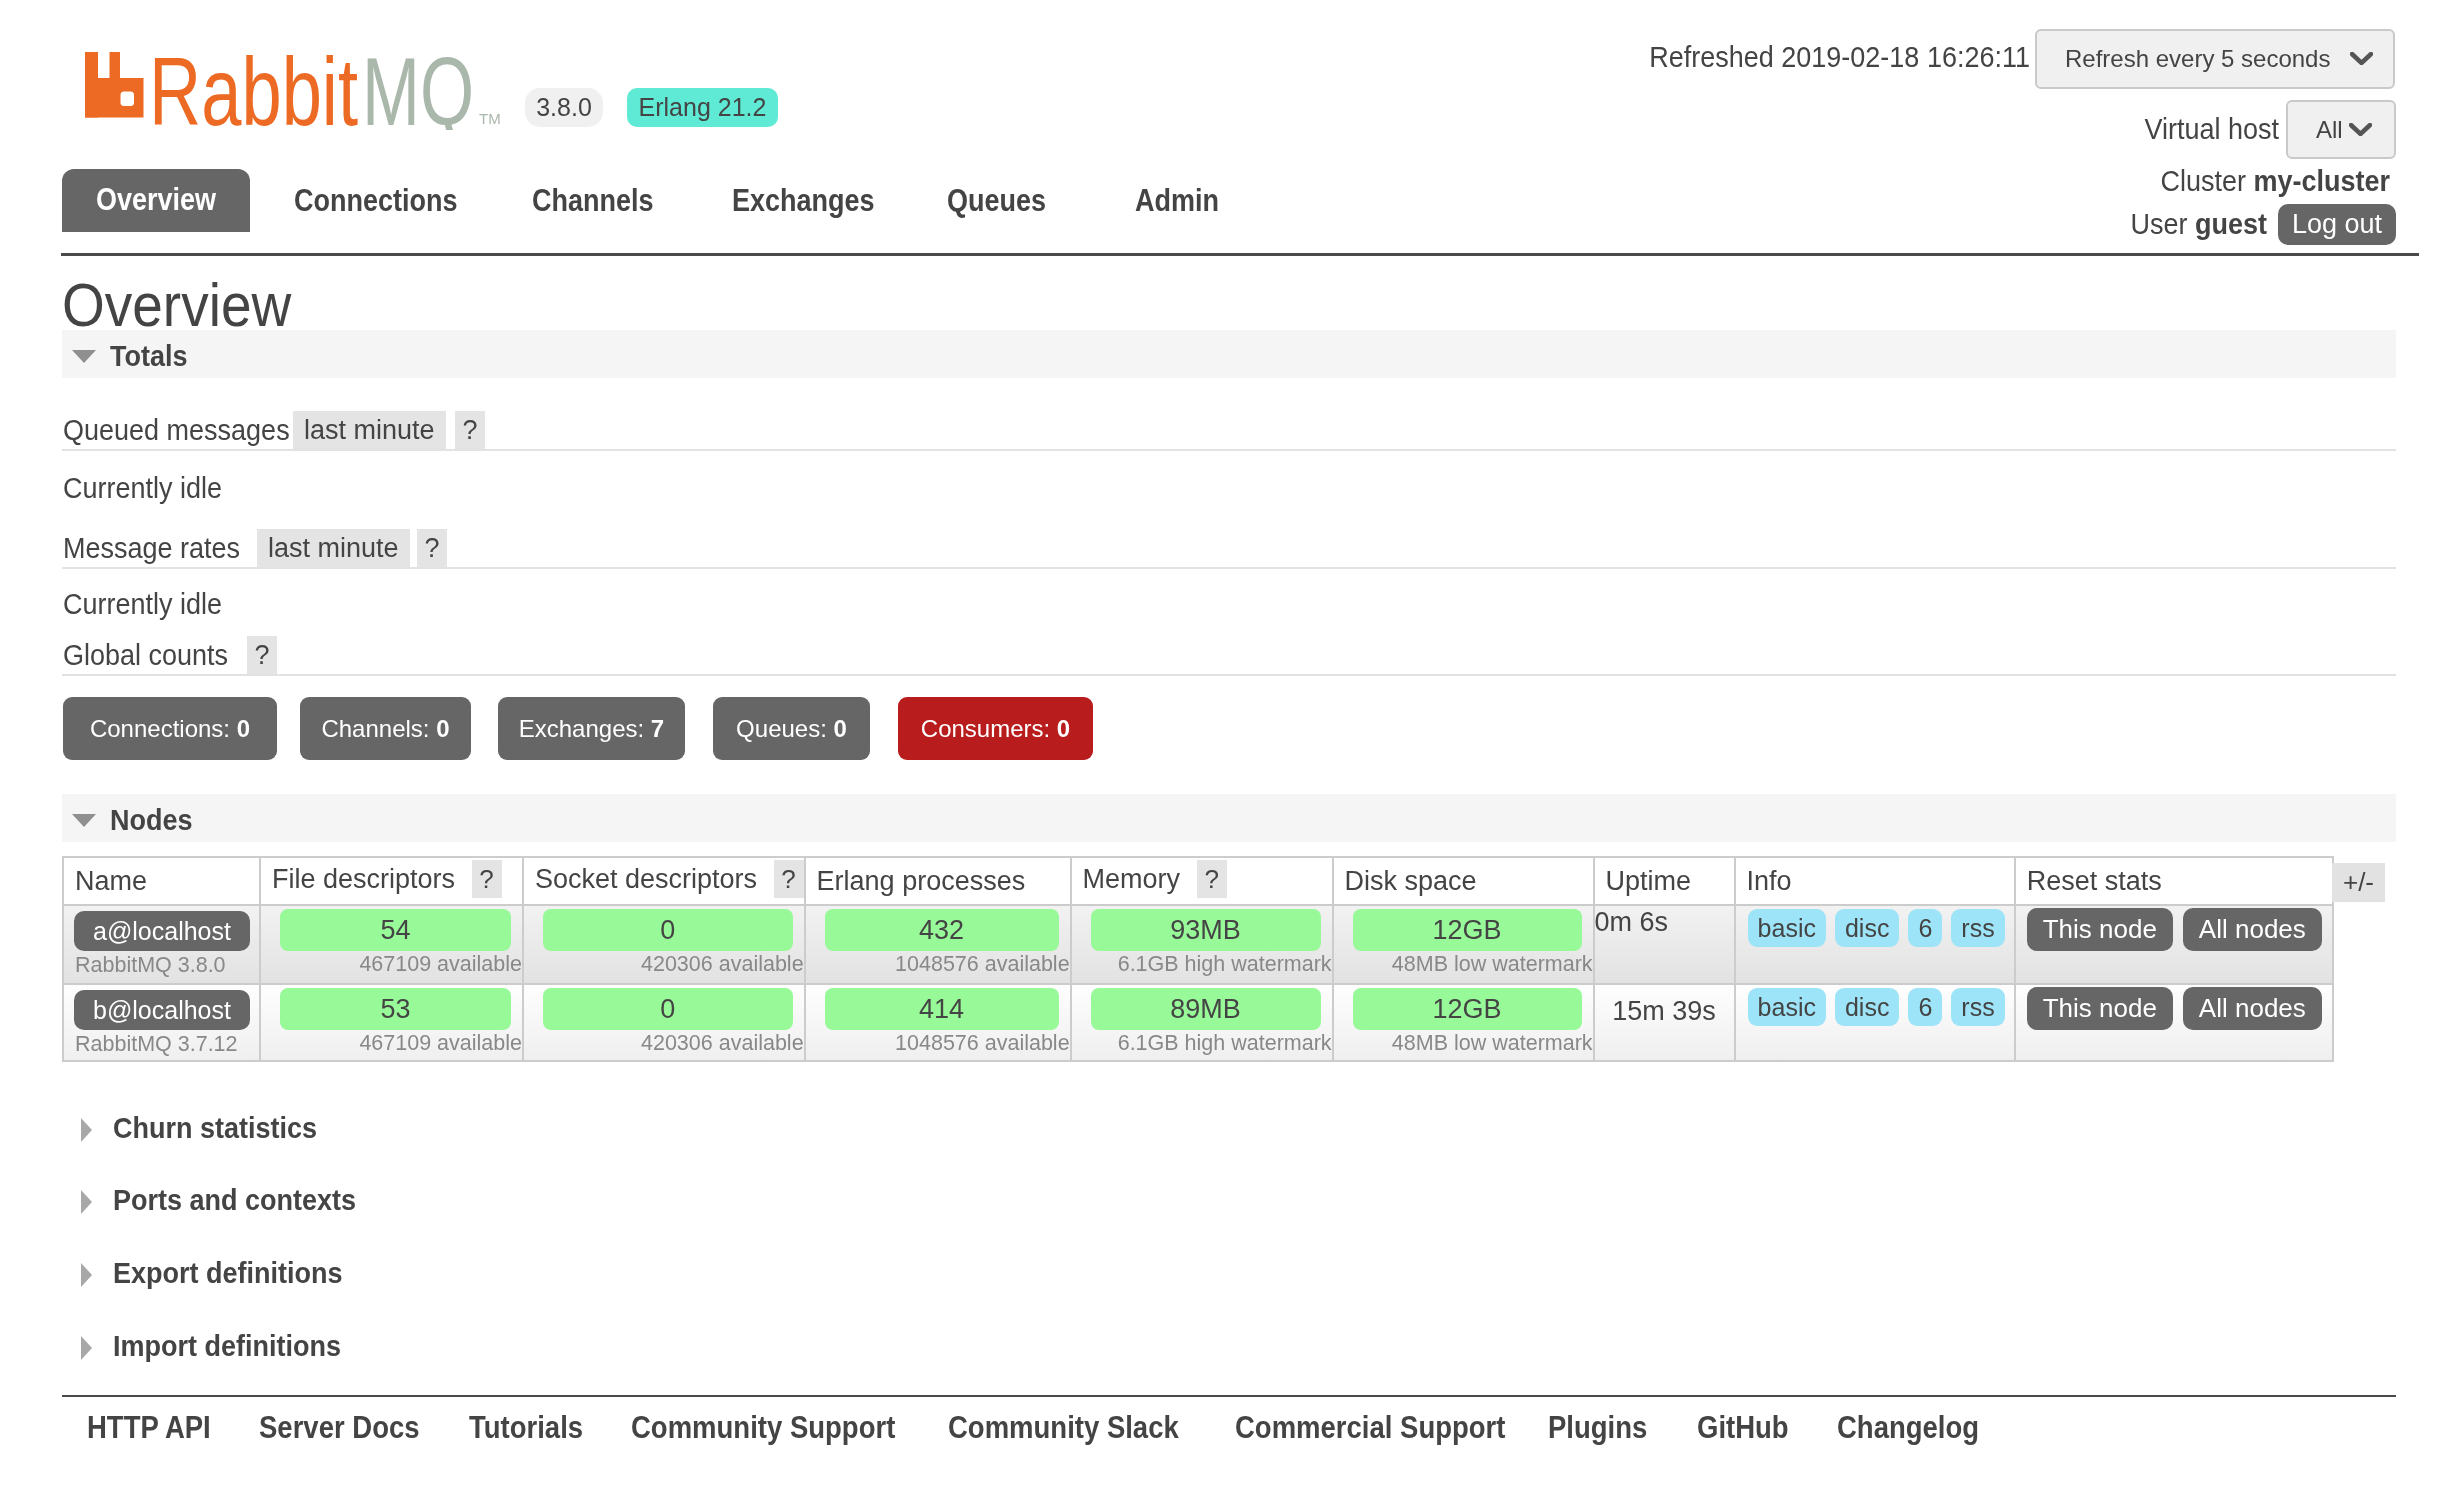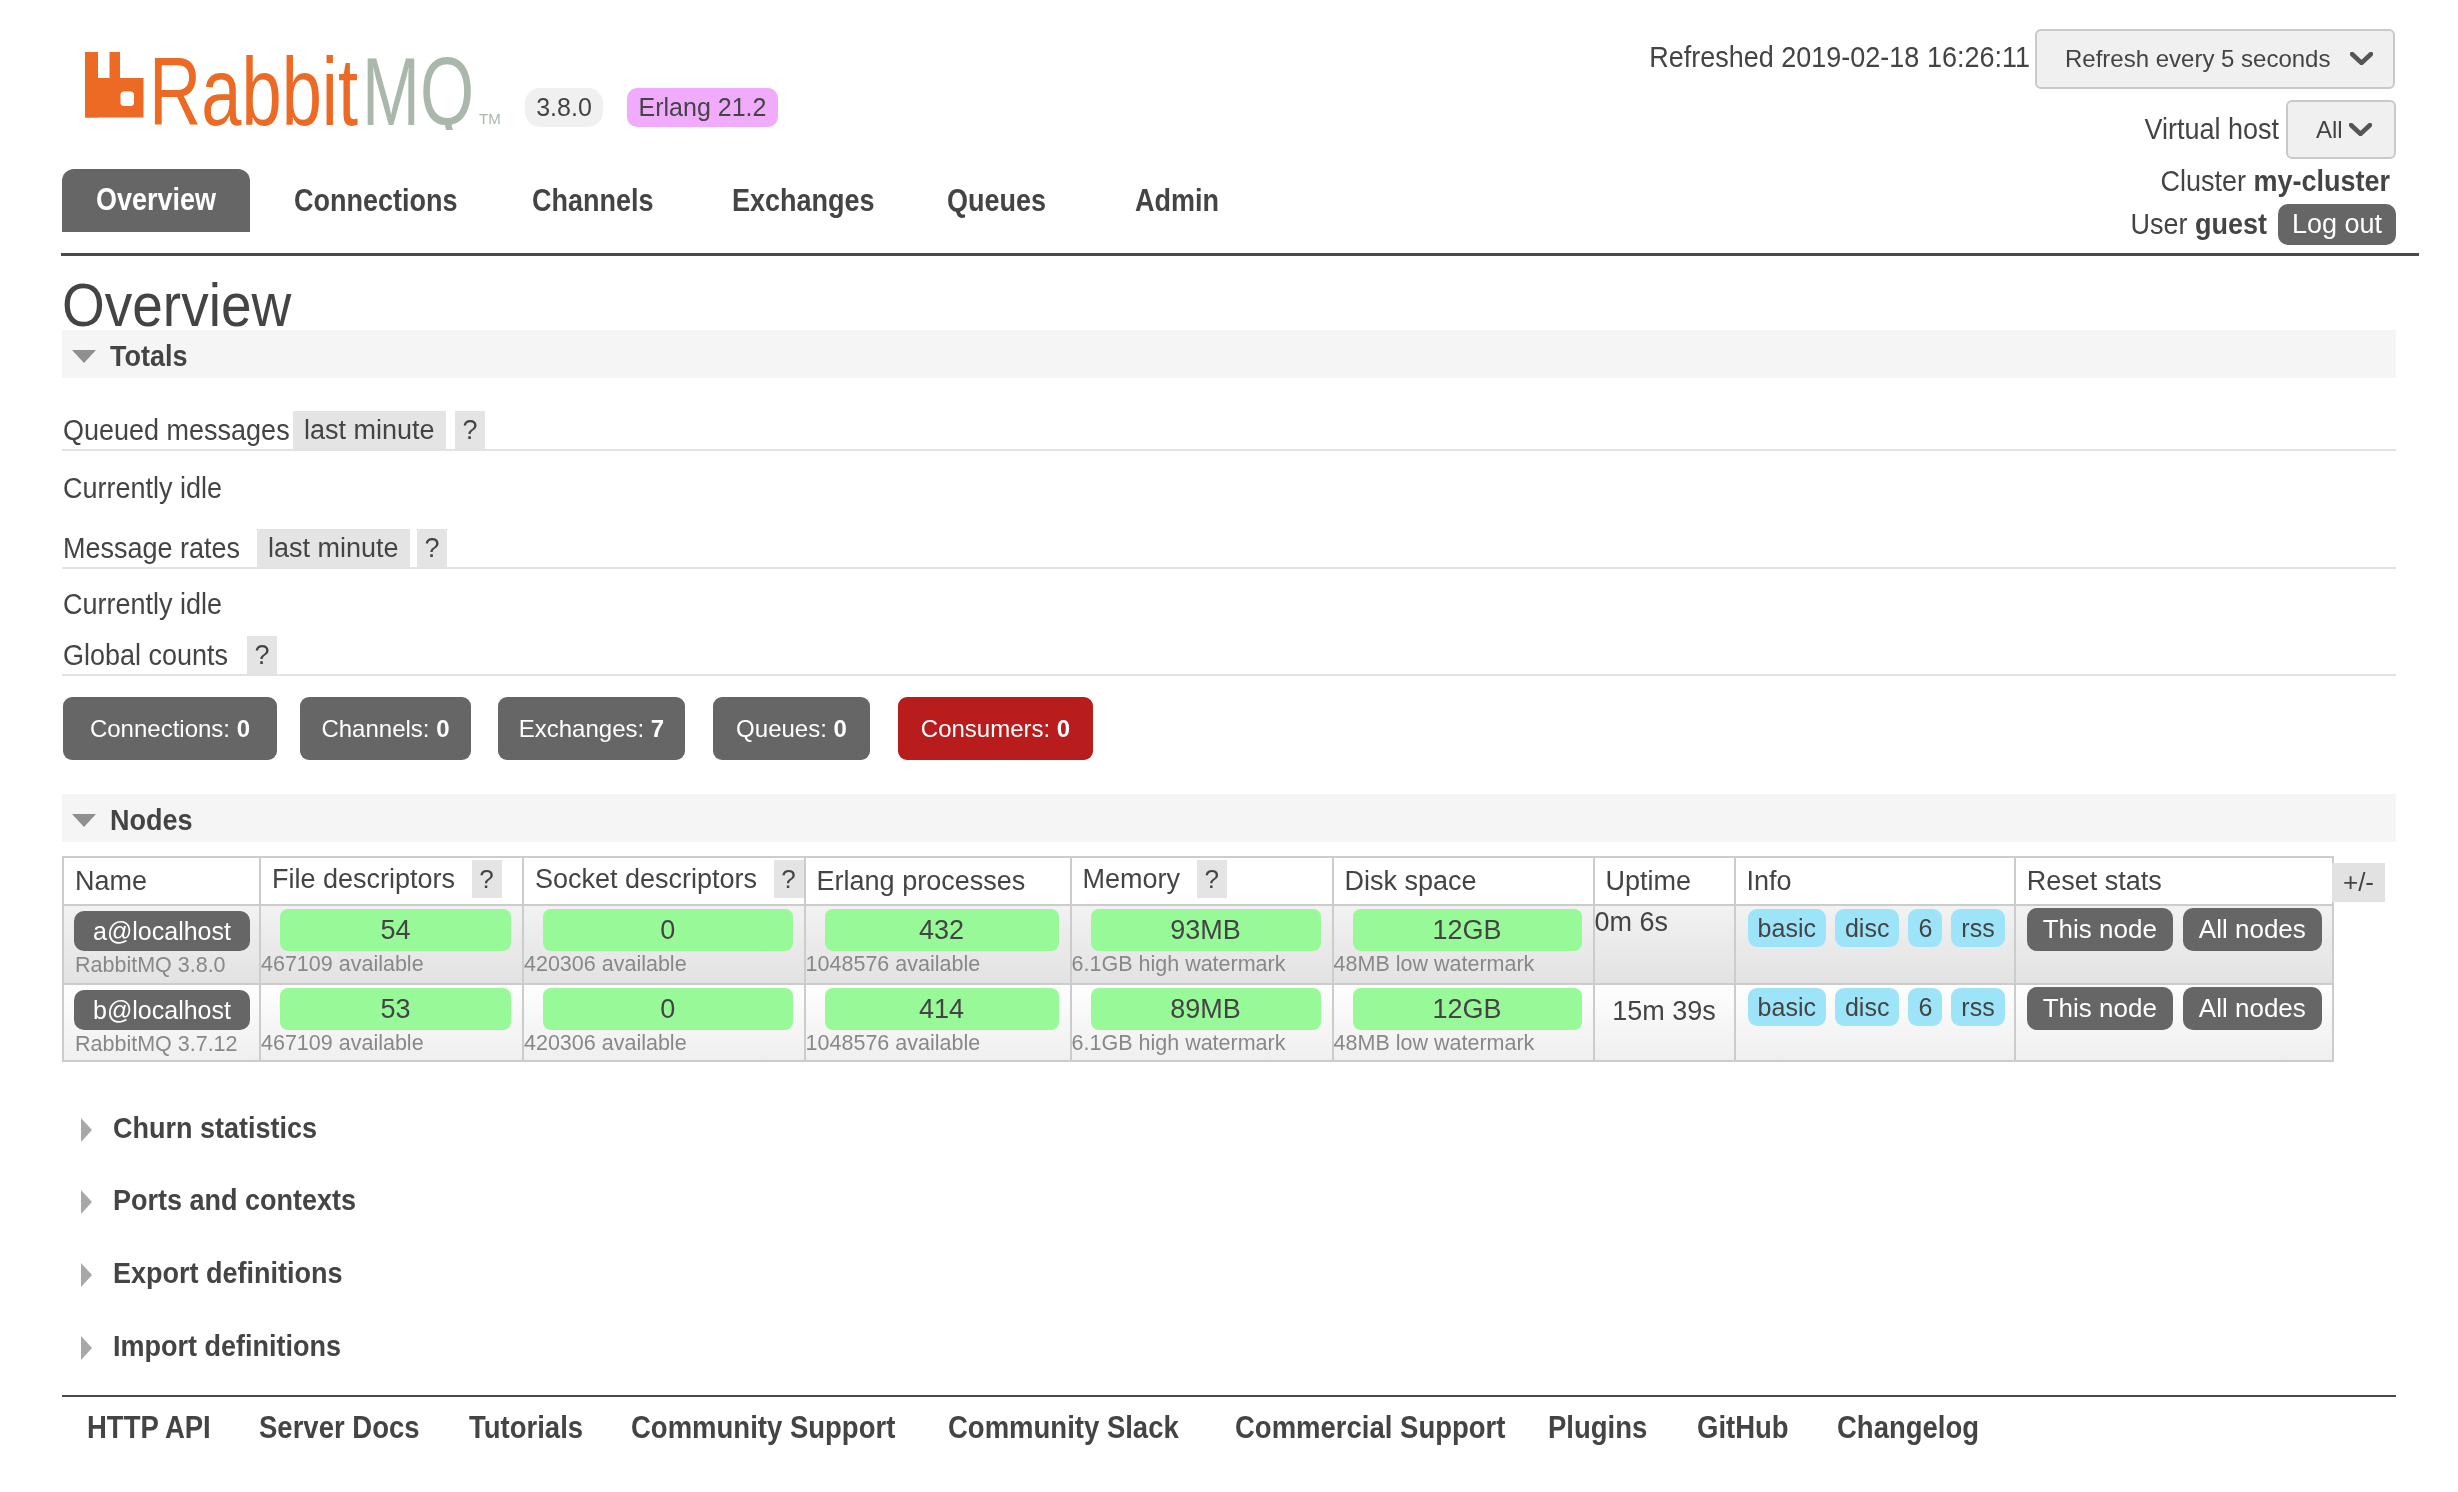--- a/index.html
+++ b/index.html
@@ -13,21 +13,21 @@
 .lbl { background:#e4e4e4; font-size:27px; color:#444; height:38px; line-height:38px; padding:0 11px; position:absolute; }
 .h3line { position:absolute; left:62px; width:2334px; height:2px; background:#e2e2e2; }
 .h3t { position:absolute; left:63px; font-size:27px; color:#444; line-height:38px; transform:scaleY(1.12); transform-origin:50% 50%; }
 .btn { position:absolute; height:63px; line-height:63px; background:#666; border-radius:9px; color:#fff; font-size:24px; text-align:center; }
 .coll { position:absolute; left:81px; }
 .coll .tri { position:absolute; left:0; top:-12px; width:0; height:0; border-top:12px solid transparent; border-bottom:12px solid transparent; border-left:11px solid #a8a8a8; }
 .coll .t { position:absolute; left:32px; top:-17px; font-size:27px; font-weight:bold; color:#444; white-space:nowrap; transform:scaleY(1.12); transform-origin:50% 50%; }
 .selbox { position:absolute; background:#f0f0f0; border:2px solid #c9c9c9; border-radius:6px; color:#444; font-size:24px; }
 .chev { position:absolute; top:50%; margin-top:-7px; width:23px; height:13px; }
 .greenbar { background:#98f998; border-radius:8px; height:42px; margin:3px 11px 0 19px; text-align:center; line-height:42px; font-size:27px; color:#444; }
-.subg { text-align:left; font-size:21.5px; color:#888; margin-top:1px; line-height:24px; }
+.subg { text-align:right; font-size:21.5px; color:#888; margin-top:1px; line-height:24px; }
 .nodebadge { display:inline-block; background:#666; color:#fff; border-radius:10px; font-size:25px; height:40px; line-height:40px; padding:0 19px; }
 .ibdg { display:inline-block; background:#9de4f8; color:#444; border-radius:9px; font-size:25px; height:38px; line-height:38px; padding:0 10px; margin-right:9px; }
 .rbtn { display:inline-block; background:#666; color:#fff; border-radius:10px; font-size:26px; height:43px; line-height:43px; padding:0 16px; margin-right:10px; }
 table.nodes { position:absolute; left:62px; top:856px; border-collapse:collapse; table-layout:fixed; }
 table.nodes th, table.nodes td { border:2px solid #ccc; vertical-align:top; padding:0; font-weight:normal; text-align:left; }
 table.nodes th { height:48px; font-size:27px; color:#444; padding-left:11px; vertical-align:middle; white-space:nowrap; }
 tr.r1 { background:linear-gradient(#f2f2f2,#e2e2e2); }
 tr.r2 { background:linear-gradient(#fefefe,#efefef); }
 .qm { display:inline-block; background:#e4e4e4; font-size:26px; color:#444; width:30px; height:38px; line-height:38px; text-align:center; margin-left:9px; vertical-align:middle; position:relative; top:-2px; }
 .flink { position:absolute; font-size:27.5px; font-weight:bold; color:#444; top:1411px; line-height:34px; transform:scaleY(1.12); transform-origin:50% 50%; }
@@ -41,21 +41,21 @@
     <rect x="24.5" y="2" width="10.5" height="45"></rect>
     <rect x="0" y="28" width="58.5" height="39.5"></rect>
   </g>
   <rect x="35.5" y="41.5" width="13.5" height="14.5" rx="3.5" fill="#fff"></rect>
   <text x="64" y="75" font-size="97" fill="#ed6a24" textLength="209" lengthAdjust="spacingAndGlyphs" font-family="Liberation Sans, sans-serif">Rabbit</text>
   <text x="277" y="75" font-size="97" fill="#aab7ab" textLength="112" lengthAdjust="spacingAndGlyphs" font-family="Liberation Sans, sans-serif">MQ</text>
   <text x="394" y="74" font-size="15" fill="#aab7ab" font-family="Liberation Sans, sans-serif">TM</text>
 </svg>
 
 <div class="abs" style="left:525px; top:88px; width:78px; height:39px; line-height:39px; background:#f0f0f0; border-radius:15px; font-size:25px; text-align:center;">3.8.0</div>
-<div class="abs" style="left:627px; top:88px; width:151px; height:39px; line-height:39px; background:#f0abfc; border-radius:10px; font-size:25px; text-align:center;">Erlang 21.2</div>
+<div class="abs" style="left:627px; top:88px; width:151px; height:39px; line-height:39px; background:#5eead4; border-radius:10px; font-size:25px; text-align:center;">Erlang 21.2</div>
 
 <div class="abs" style="right:428px; top:40px; font-size:27px; line-height:34px; transform:scaleY(1.12); transform-origin:50% 50%;">Refreshed 2019-02-18 16:26:11</div>
 <div class="selbox" style="left:2035px; top:29px; width:360px; height:60px;text-decoration:underline;">
   <span style="position:absolute; left:28px; top:50%; margin-top:-14px; line-height:28px; white-space:nowrap;">Refresh every 5 seconds</span>
   <svg class="chev" style="right:20px;" viewBox="0 0 23 13">
       <path d="M2 2 L11.5 11 L21 2" fill="none" stroke="#555" stroke-width="4.5" stroke-linecap="round"></path>
     </svg>
 </div>
 <div class="abs" style="right:179px; top:112px; font-size:27px; line-height:34px; transform:scaleY(1.12); transform-origin:50% 50%;">Virtual host</div>
 <div class="selbox" style="left:2286px; top:100px; width:110px; height:59px;">

